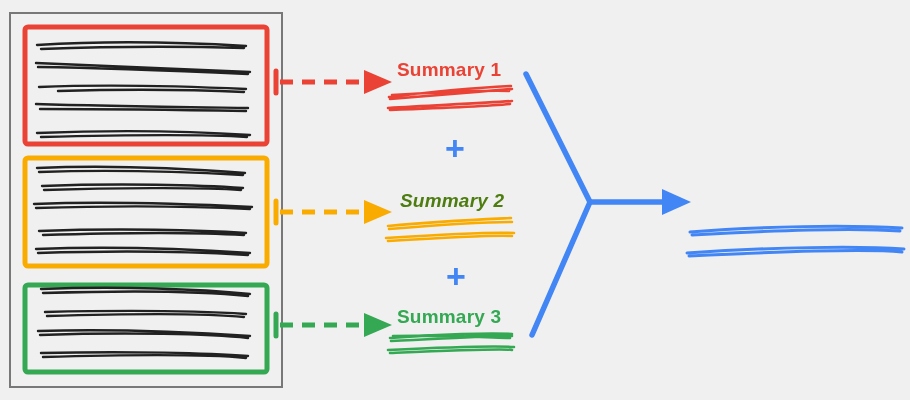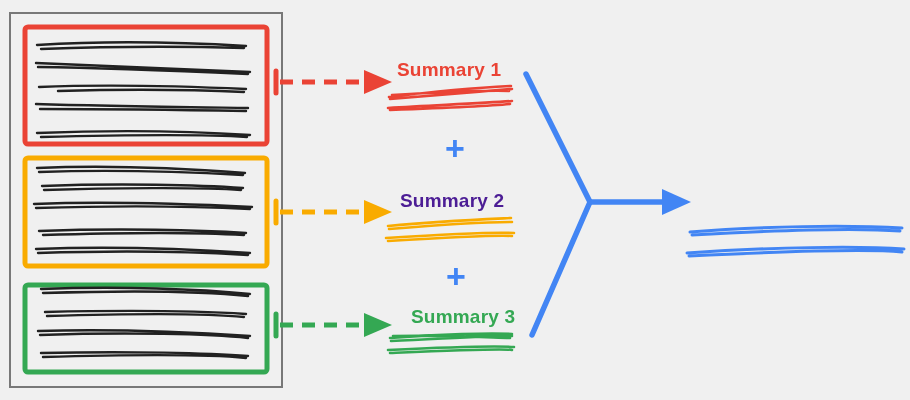--- a/index.html
+++ b/index.html
@@ -106,19 +106,19 @@
     <g fill="none" stroke-width="3" stroke-linecap="round" stroke="#4285F4">
       <path d="M690,232 C760,226 850,225 902,228 M692,235 C780,230 862,228 900,231"></path>
       <path d="M687,253 C770,247 860,246 904,249 M689,256 C790,251 870,249 902,252"></path>
     </g>
   </svg>
 
   <div class="label s1" style="color: rgb(234, 67, 53);">Summary 1</div>
 
   <div class="plus p1" style="color: rgb(66, 133, 244);">+</div>
 
-  <div class="label s2" style="color: #4c1d95;">Summary 2</div>
+  <div class="label s2" style="color: #4d7c0f; font-style: italic;">Summary 2</div>
 
   <div class="plus p2" style="color: rgb(66, 133, 244);">+</div>
 
-  <div class="label s3" style="color: rgb(52, 168, 83); margin-left: 14px;">Summary 3</div>
+  <div class="label s3" style="color: rgb(52, 168, 83);">Summary 3</div>
 
 </div>
 
 </body></html>

